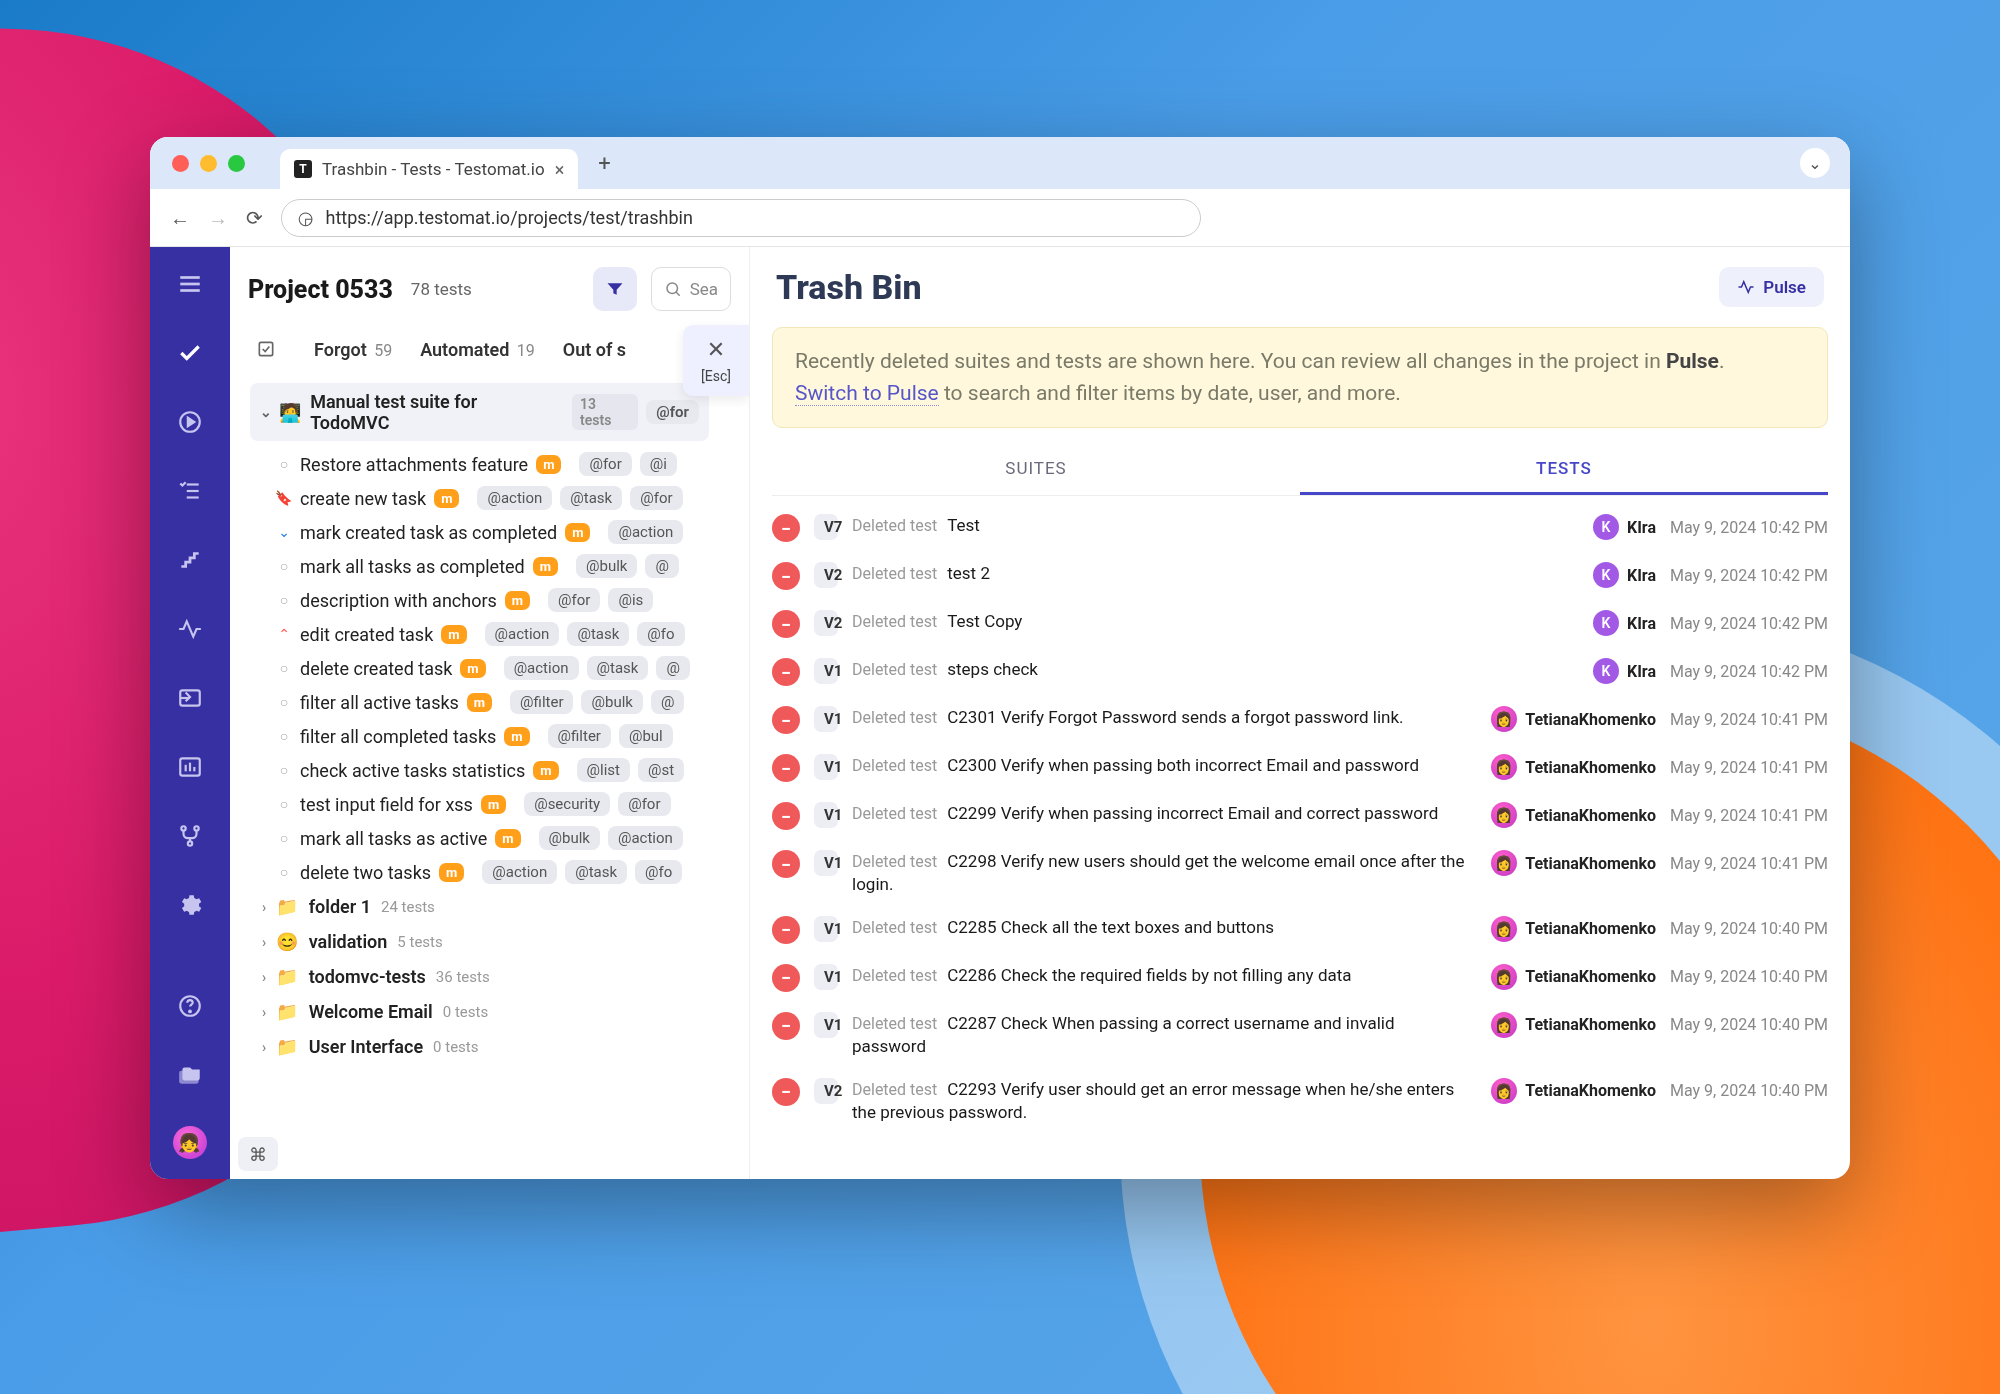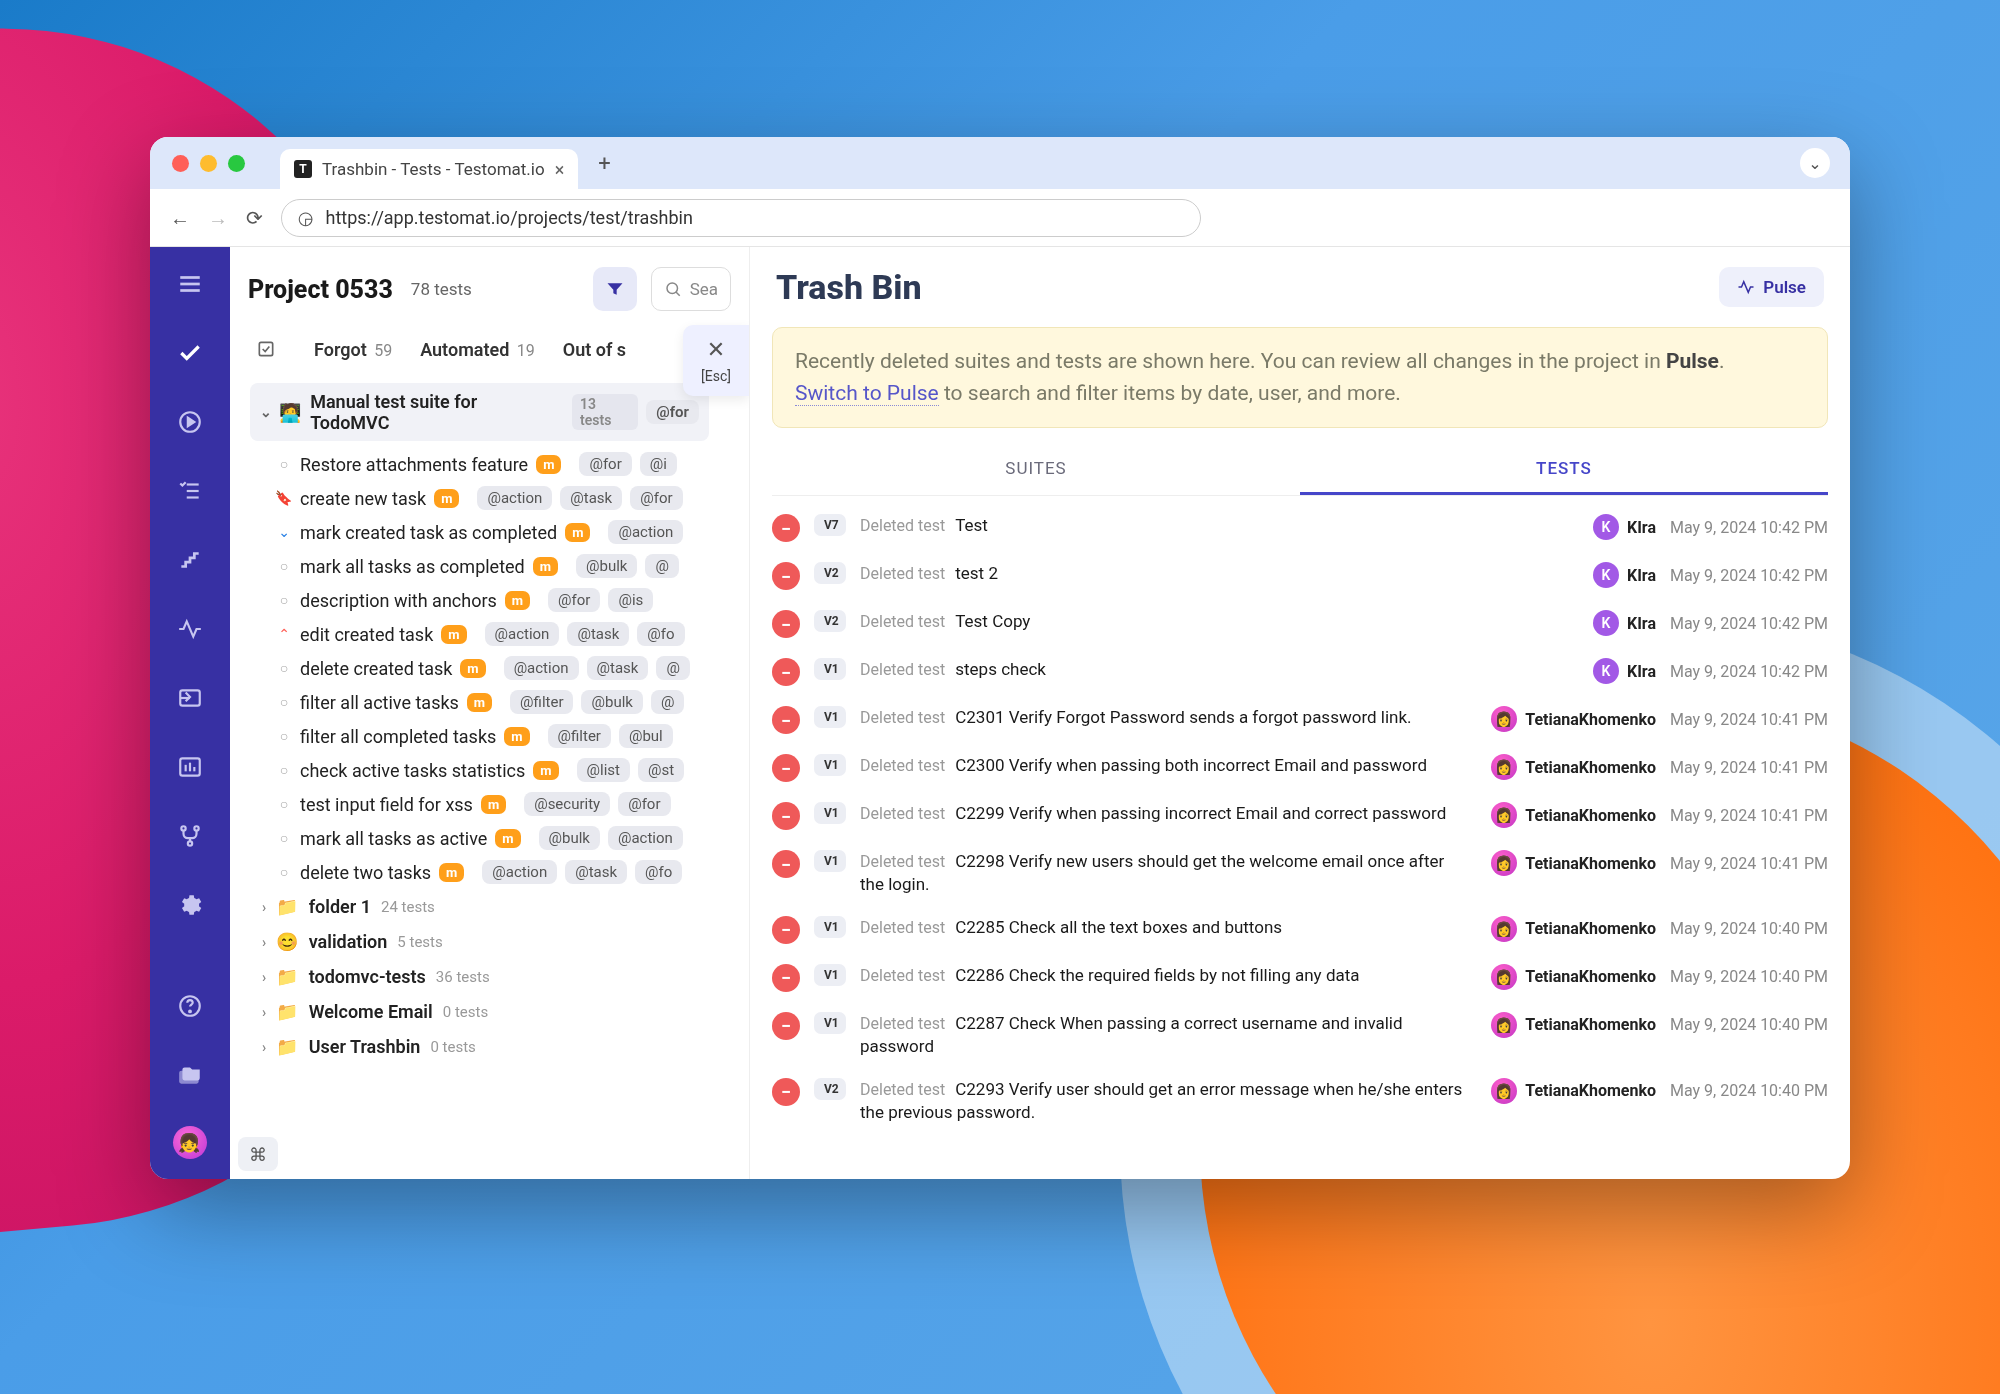--- a/index.html
+++ b/index.html
@@ -191,22 +191,22 @@
   flex:1; overflow:hidden; padding: 8px 22px;
 }
 .trow {
   display:flex; align-items:flex-start; gap:14px; padding:10px 0;
 }
 .minus {
   width:28px;height:28px;border-radius:50%;background:#ef5959;color:#fff;
   display:flex;align-items:center;justify-content:center;font-size:18px;font-weight:700;flex-shrink:0;
 }
 .vchip {
-  background:#eceef4; color:#333; font-size:12px; font-weight:700; border-radius:7px;
-  padding:4px 10px; width:32px; text-align:left; flex-shrink:0;
+  background:#eceef4; color:#333; font-size:15px; font-weight:700; border-radius:7px;
+  padding:4px 10px; width:24px; text-align:left; flex-shrink:0;
 }
 .dlabel { color:#999; font-size:16px; margin-right:6px; }
 .ttitle { color:#1a1a1a; font-size:17px; }
 .trow .mid { flex:1; display:flex; gap:6px; align-items:flex-start; padding-right:10px;}
 .trow .mid .txt { line-height:1.35; }
 .av { width:26px;height:26px;border-radius:50%;flex-shrink:0;display:flex;align-items:center;justify-content:center;font-size:14px;color:#fff;font-weight:600;}
 .av.k { background:#a259e6;}
 .av.t { background: radial-gradient(circle at 40% 30%, #ff5fc9, #c236c6);}
 .uname { font-size:16px; font-weight:700; color:#222; }
 .ts { font-size:16px; color:#888; margin-left:6px; }
@@ -512,21 +512,21 @@
   </div>
   <div class="folderrow">
     <span class="chv">›</span>
     <span class="fld">📁</span>
     <span>Welcome Email</span>
     <span class="cnt">0 tests</span>
   </div>
   <div class="folderrow">
     <span class="chv">›</span>
     <span class="fld">📁</span>
-    <span>User Trashbin</span>
+    <span>User Interface</span>
     <span class="cnt">0 tests</span>
   </div>
         </div>
 
       <div class="cmd-btn">⌘</div>
     </div>
 
     <div class="main">
       <div class="main-head">
         <span class="main-title">Trash Bin</span>

